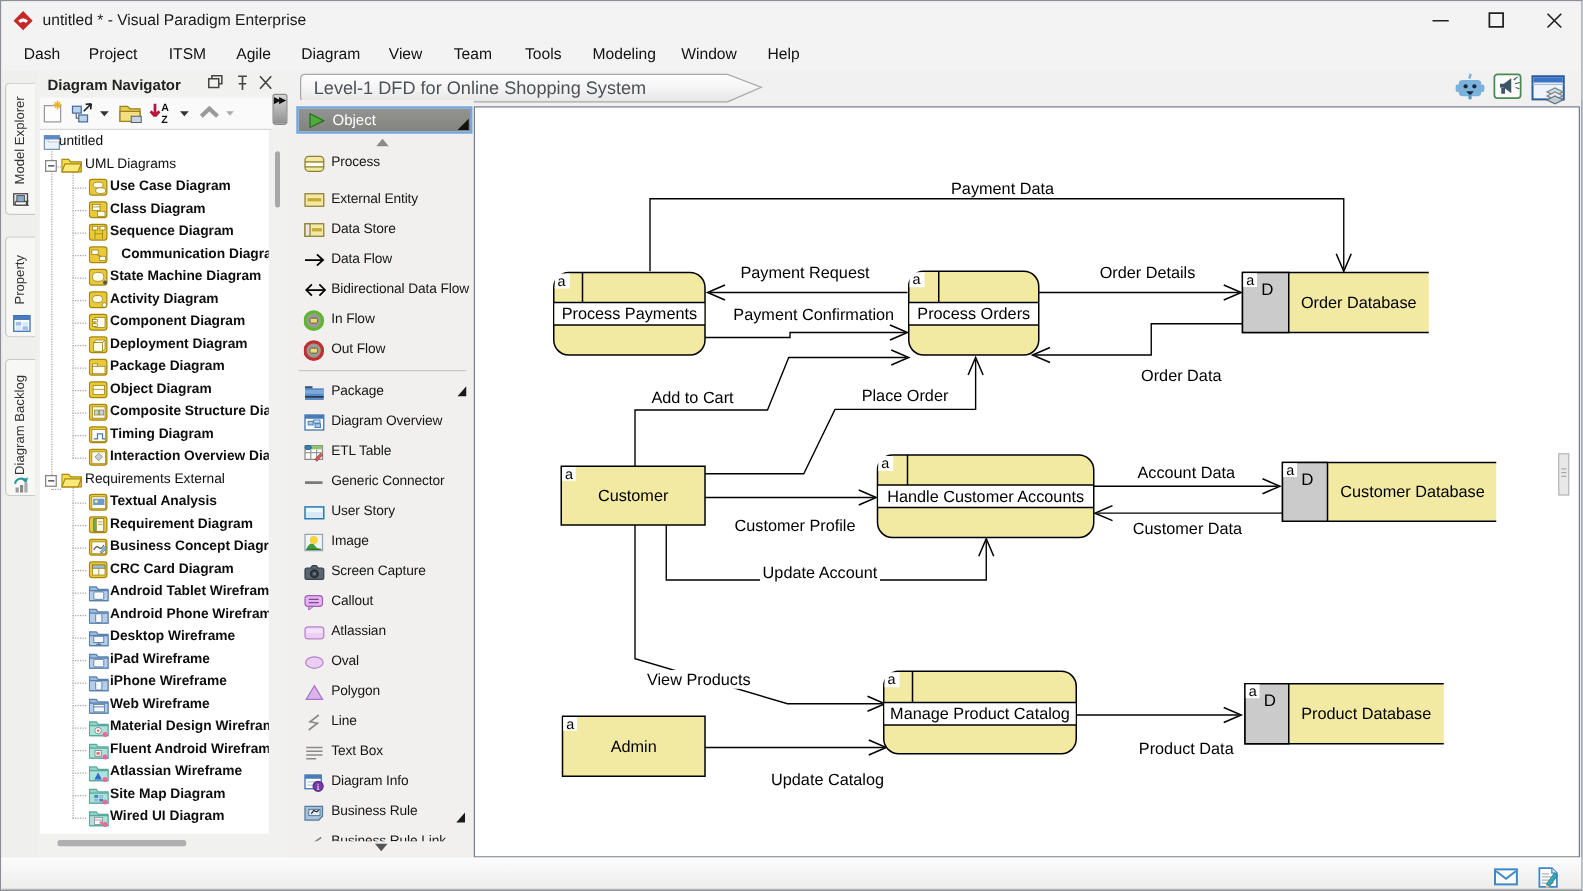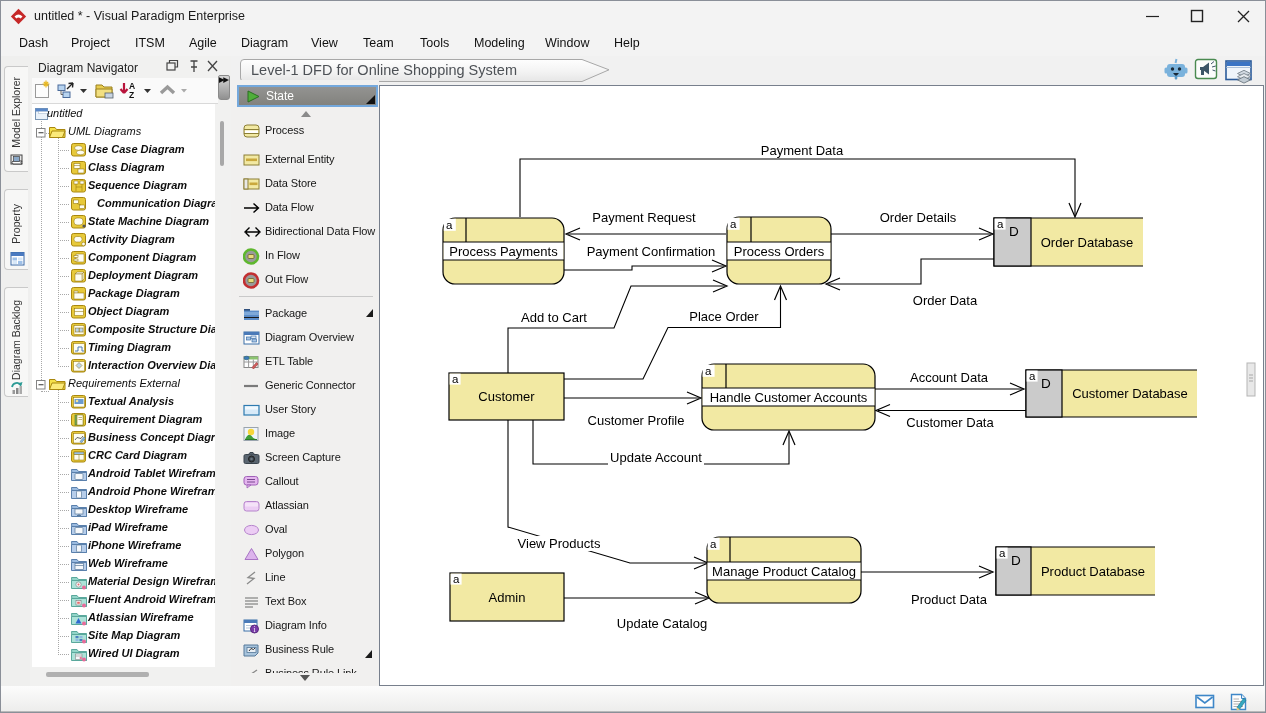--- a/index.html
+++ b/index.html
@@ -11,26 +11,26 @@
 #titletext { left:33px; top:8px; font-size:12.5px; color:#1a1a1a; }
 
 #menubar { left:0; top:30px; width:1266px; height:25px; background:#f3f3f3; }
 .mi { position:absolute; top:5px; font-size:12.5px; color:#111; }
 
 #leftstrip { left:0; top:55px; width:29px; height:658px; background:#efefee; }
 .vtab { position:absolute; left:3px; width:24px; background:#f7f7f6; border:1px solid #c9c9c9; border-right:none; border-radius:4px 0 0 4px; }
 .vtab span { position:absolute; left:5px; writing-mode:vertical-rl; transform:rotate(180deg); font-size:10.5px; color:#333; white-space:nowrap; }
 
 #navpanel { left:29px; top:55px; width:201px; height:630px; background:#f1f1f0; }
-#navheader { left:37px; top:60px; font-size:12px; color:#222; }
+#navheader { left:37px; top:60px; font-size:12px; color:#222;font-weight:bold; }
 #navtoolbar { left:31px; top:77px; width:186px; height:26px; background:#fafafa; border-bottom:1px solid #d9d9d9;}
 #treearea { left:31px; top:103px; width:183px; height:563px; background:#ffffff; overflow:hidden; }
 .trow { height:18px; position:relative; white-space:nowrap; }
 .trow .ticon { position:absolute; top:1px; }
-.trow .ttext { position:absolute; top:2px; font-size:11px; color:#0d0d0d;font-style:italic; }
+.trow .ttext { position:absolute; top:2px; font-size:11px; color:#0d0d0d; }
 .bold { font-weight:bold; }
 .stub { position:absolute; left:26px; top:8.5px; width:11px; height:1px; border-top:1px dotted #a8a8a8; }
 
 #crumbbar { left:230px; top:55px; width:1036px; height:24px; background:#f1f1f1; }
 
 #palette { left:230px; top:79px; width:148px; height:606px; background:#f1f0ef; }
 #cursorbtn { left:236px; top:84px; width:141px; height:22px; background:linear-gradient(#939391,#82827e); border:2px solid #74a8dc; }
 #cursorbtn span { position:absolute; left:27px; top:2px; font-size:12px; color:#fff; }
 .prow { position:absolute; left:236px; width:140px; height:24px; }
 .prow .picon { position:absolute; left:6px; top:4px; }
@@ -501,21 +501,21 @@
     </svg>
   <div class="abs" style="left:8px;top:216px;width:134px;height:1px;background:#c9c9c9"></div>
   <svg class="abs" style="left:134px;top:228px" width="9" height="10">
       <path d="M8 1 L8 9 L1 9 Z" fill="#1a1a1a"></path>
     </svg>
   <svg class="abs" style="left:133px;top:569px" width="9" height="10">
       <path d="M8 1 L8 9 L1 9 Z" fill="#1a1a1a"></path>
     </svg>
 </div>
 <div class="abs" id="cursorbtn">
-    <span>State</span>
+    <span>Object</span>
   <svg class="abs" style="left:8px;top:3px" width="14" height="13">
       <path d="M1 1 L12 6.5 L1 12 Z" fill="#4fae3a" stroke="#2a6e22" stroke-width="1"></path>
     </svg>
   <svg class="abs" style="left:127px;top:8px" width="10" height="10">
       <path d="M9 0 L9 9 L0 9 Z" fill="#111"></path>
     </svg>
 </div>
 <div id="prows">
 <div class="prow" style="top:118px">
       <svg class="picon" width="17" height="16">

